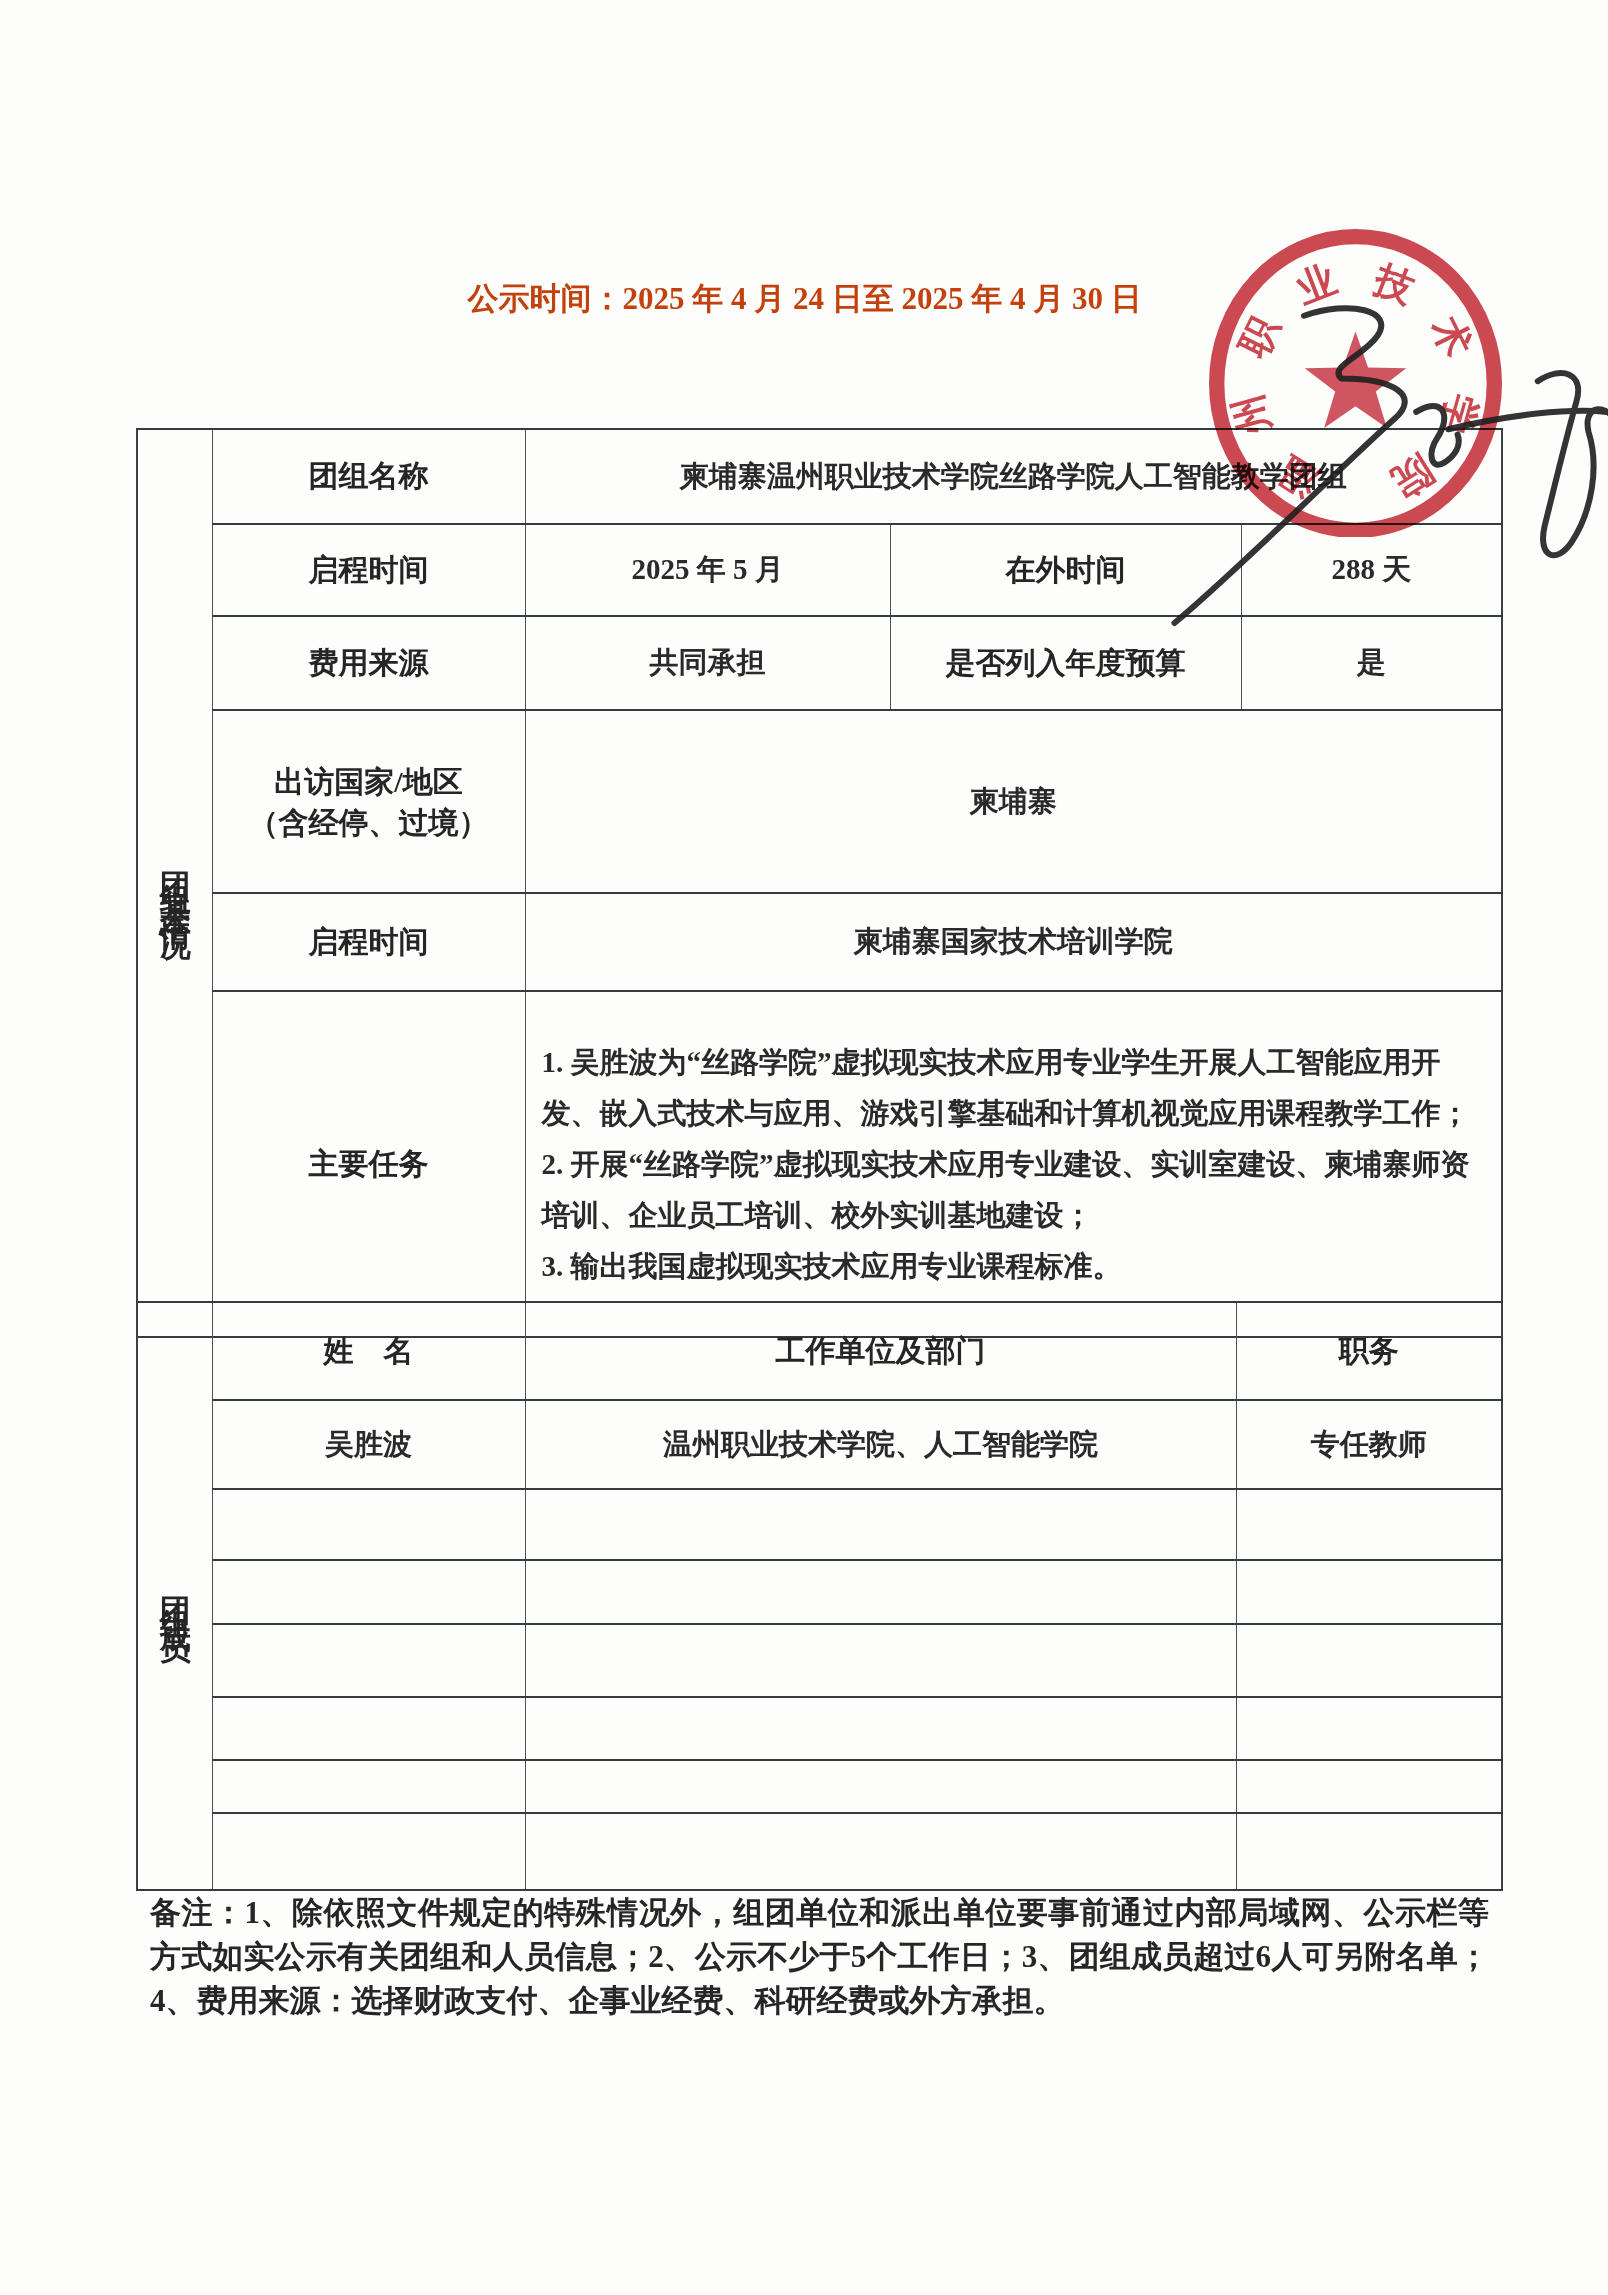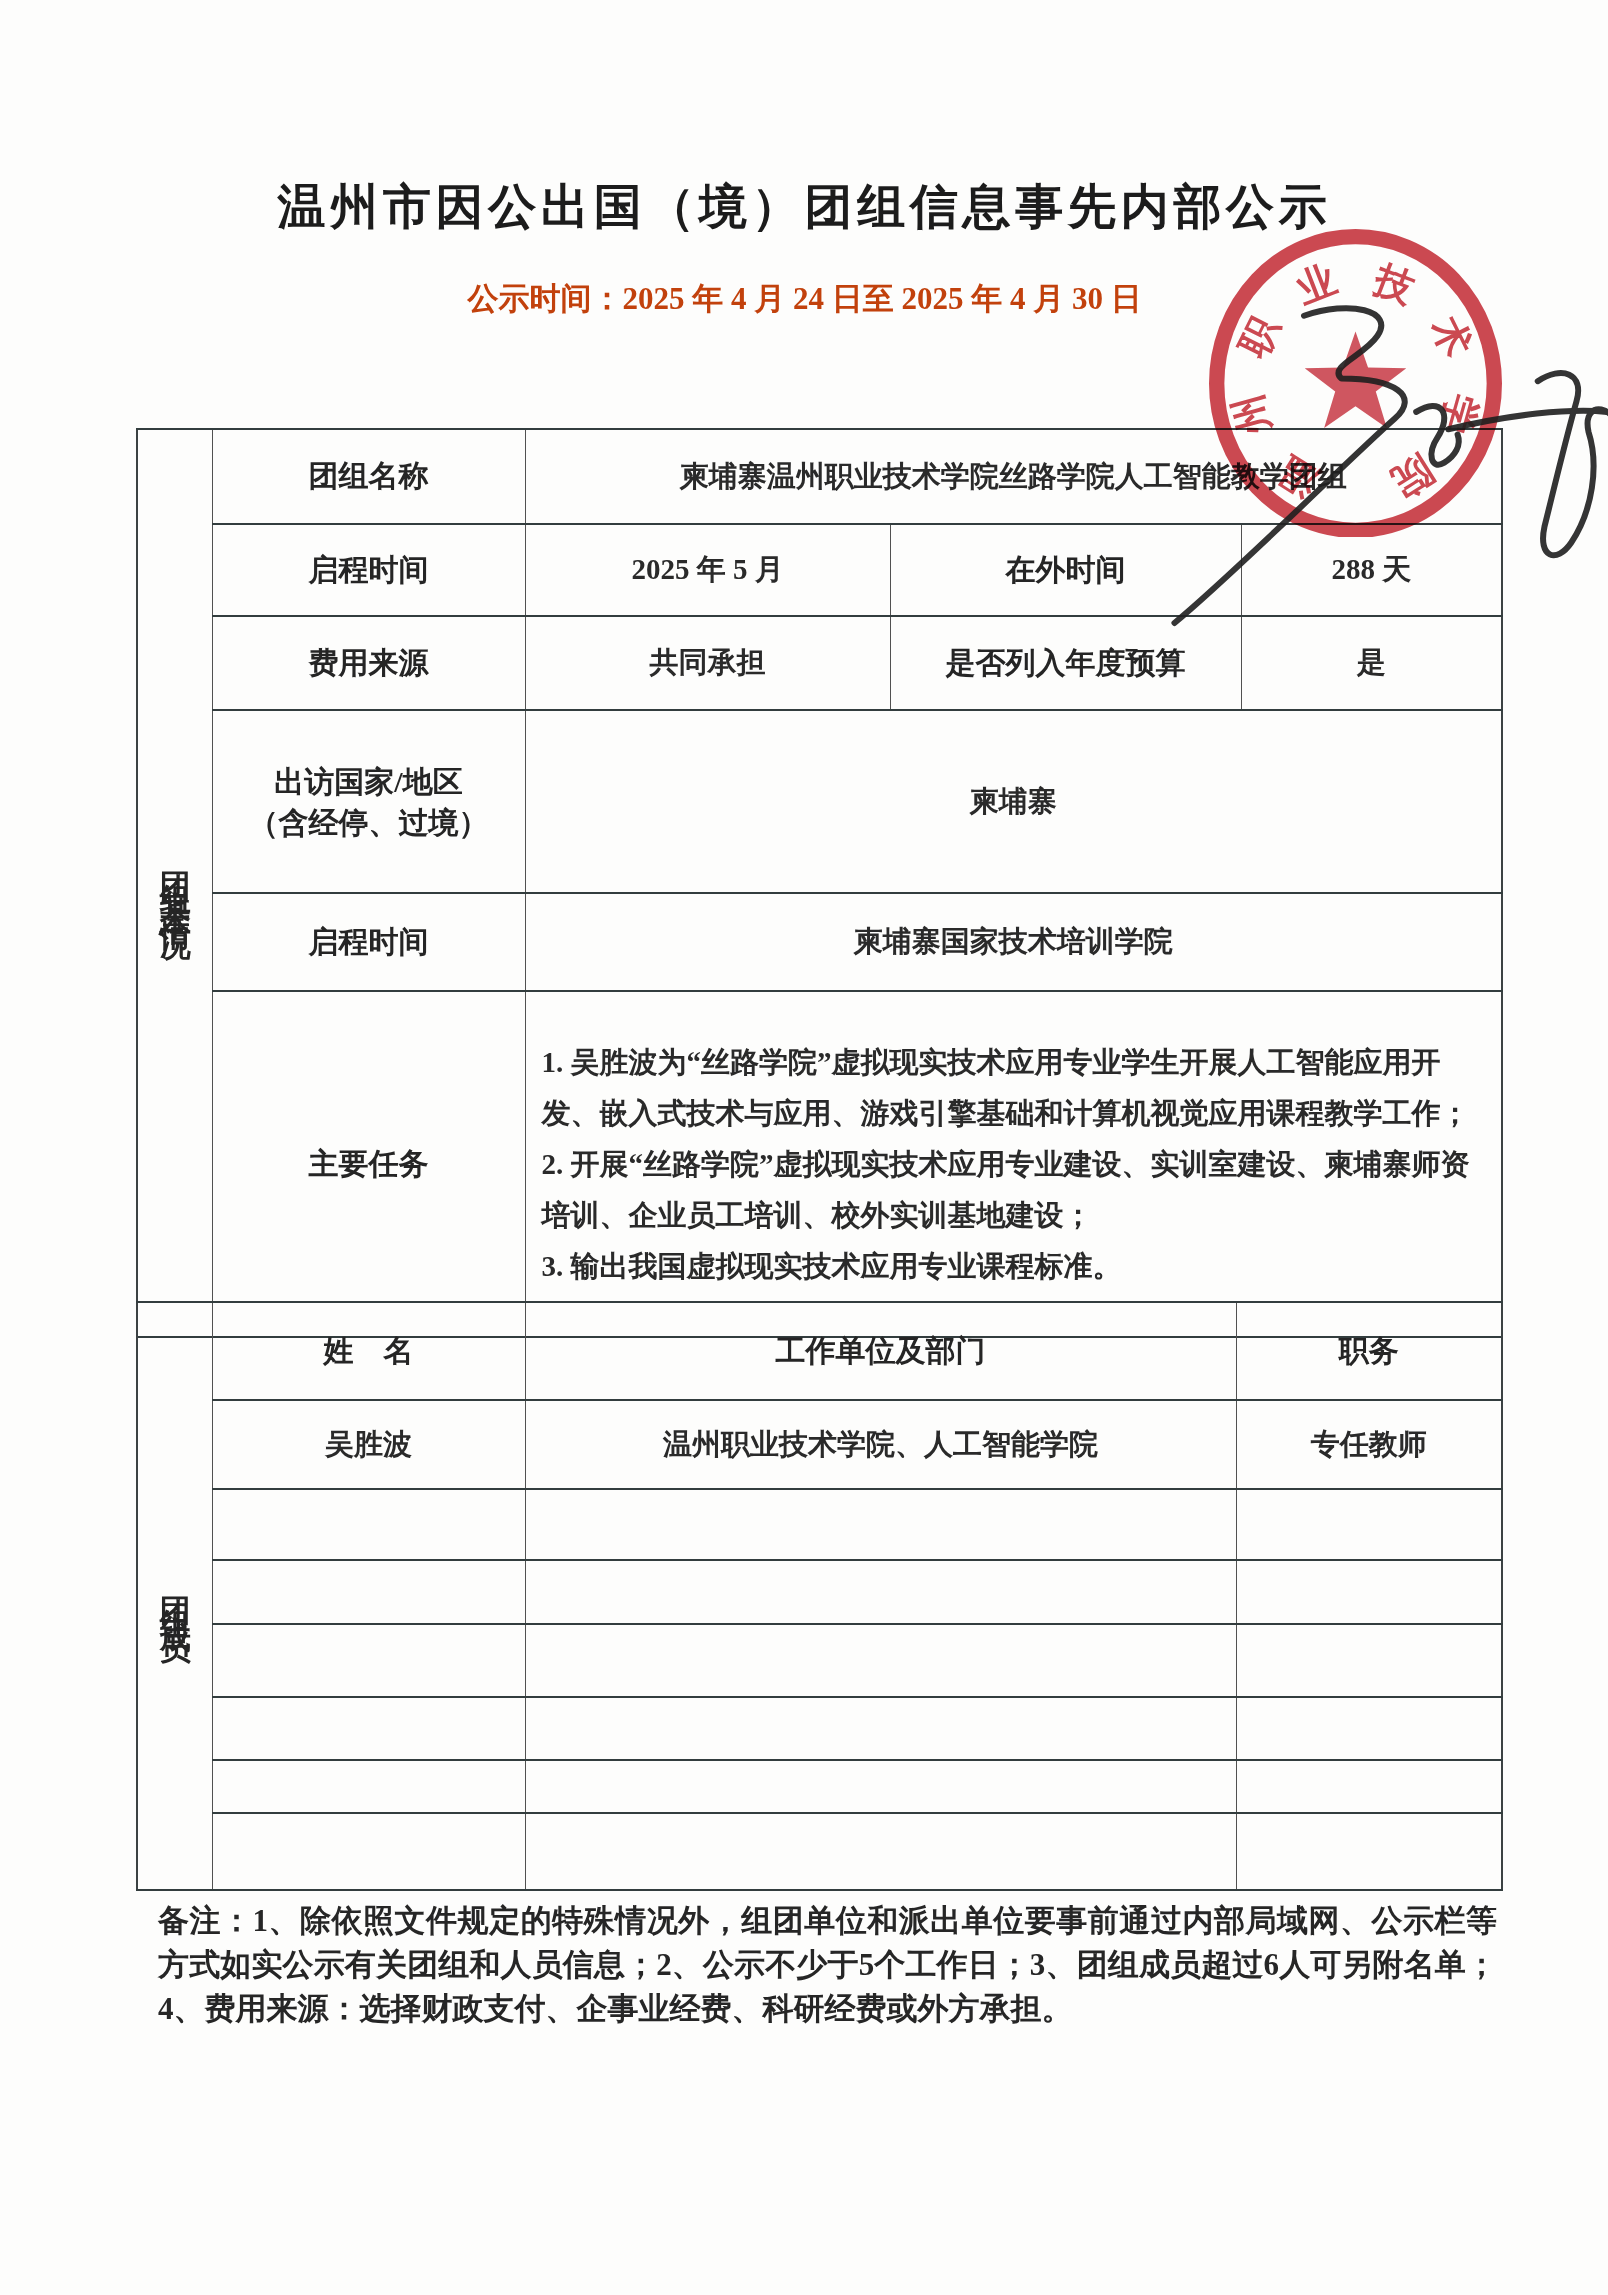--- a/index.html
+++ b/index.html
@@ -52,34 +52,33 @@
   }
   .vlabel {
     writing-mode:vertical-rl; text-orientation:upright;
     letter-spacing:12px; font-size:31px; font-weight:700;
     text-align:center; vertical-align:middle; color:#252525;
     background:transparent;
   }
   .note {
     position:absolute; top:1891px; left:150px; width:1339px;
     font-size:31px; font-weight:600; line-height:44px;
-    text-align:justify; color:#262626; margin:8px;
+    text-align:justify; color:#262626; margin:0;
   }
   .stamp-svg { position:absolute; left:1202px; top:226px; width:307px; height:311px;
     mix-blend-mode:multiply; opacity:0.93; }
   .stamp-svg text { font-size:58px; font-weight:700; fill:#c93b45;
     font-family:"Liberation Serif",serif; }
   .sig-svg { position:absolute; left:1129px; top:281px; width:521px; height:374px; }
 </style>
 </head>
 <body>
 
 <div class="page">
 
-  <div class="title">温州市因公出国（境）团组信息事先内部公示</div>
 
   <div class="pub-time">公示时间：2025 年 4 月 24 日至 2025 年 4 月 30 日</div>
 
 
   <table class="tbl tbl-a">
     <colgroup>
         <col style="width:75px">
         <col style="width:313px">
         <col style="width:365px">
         <col style="width:351px">

